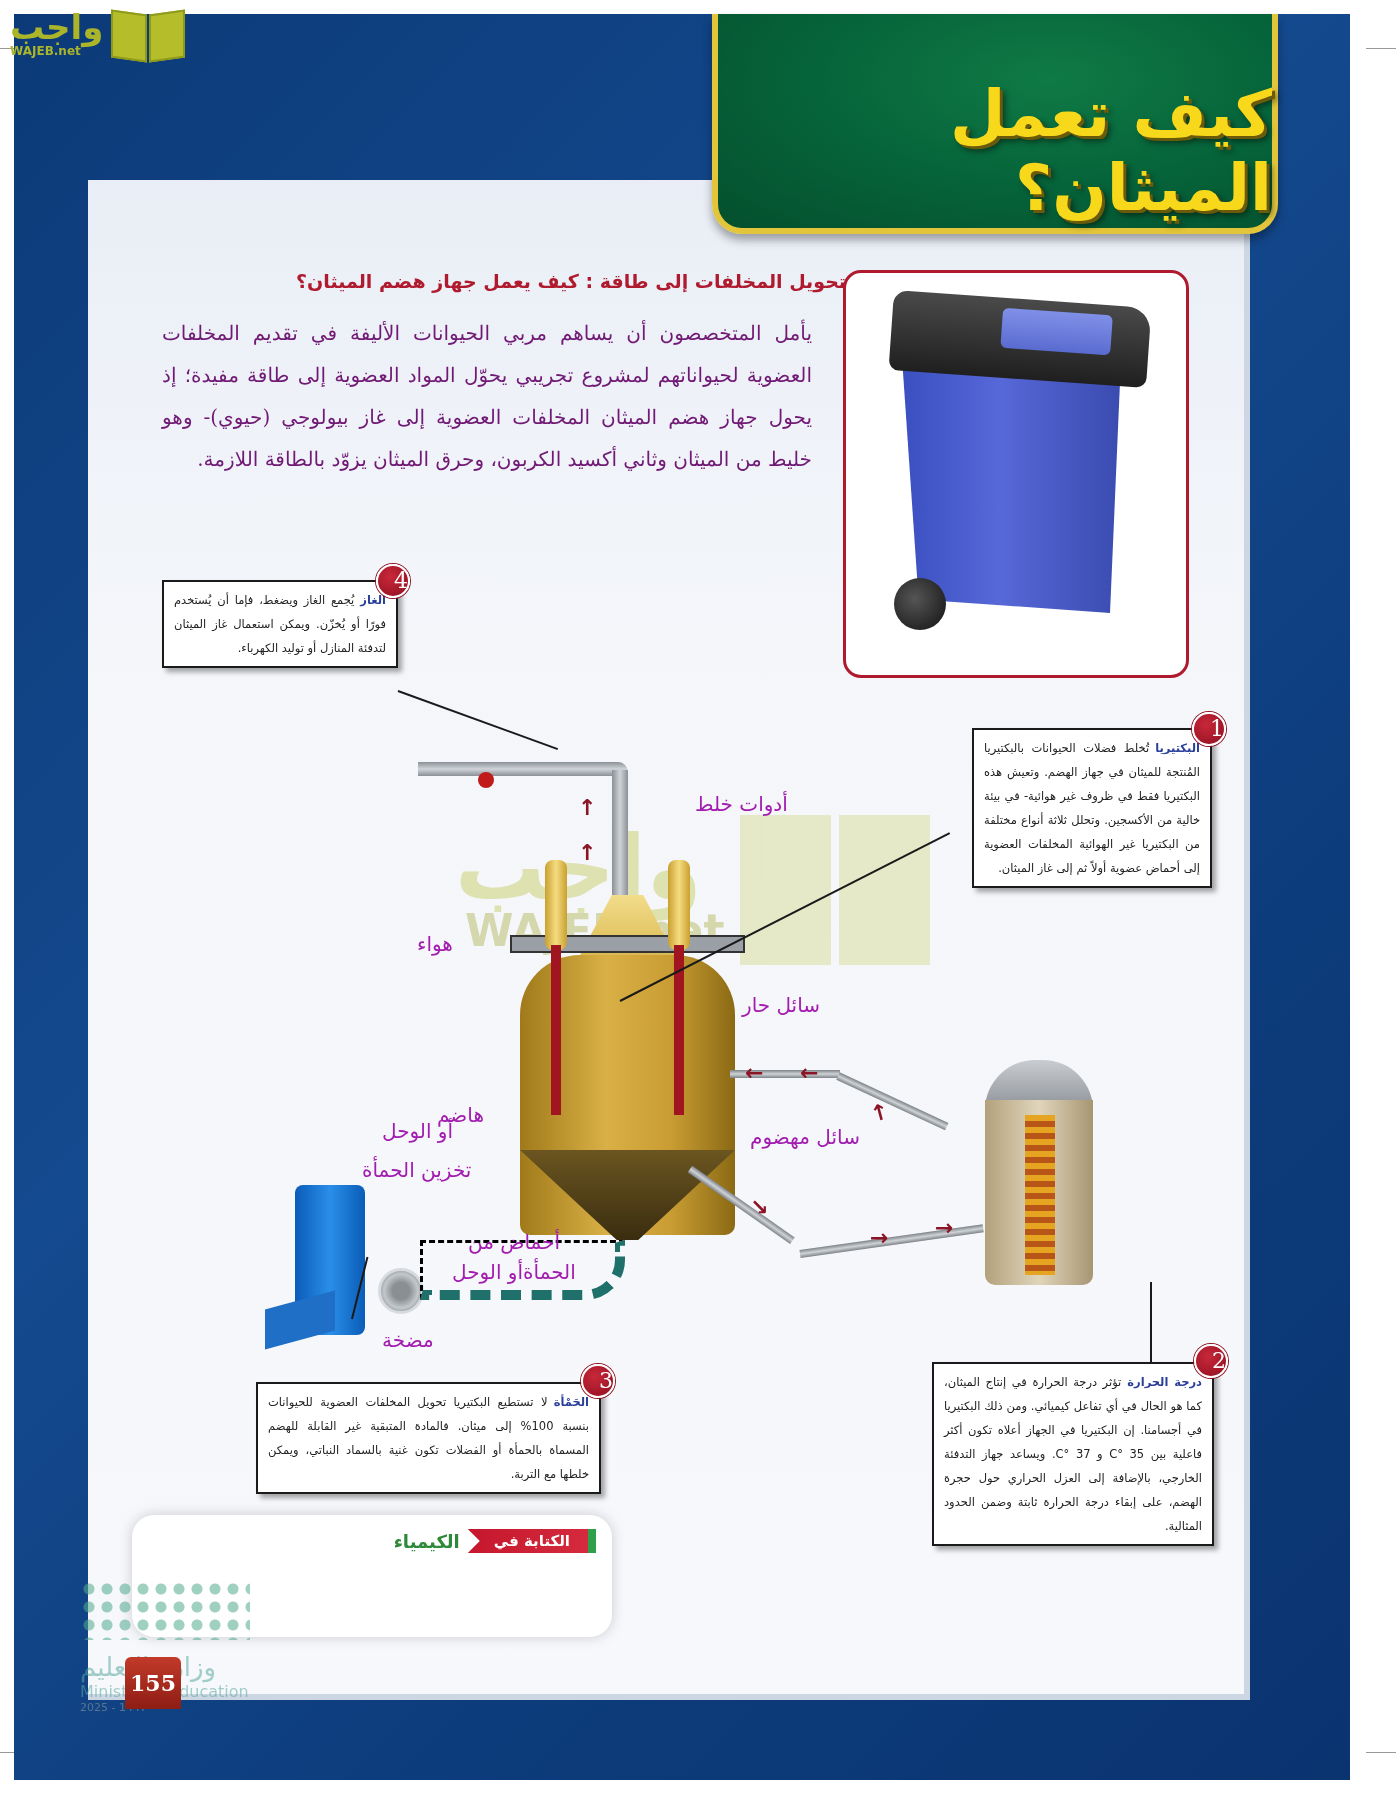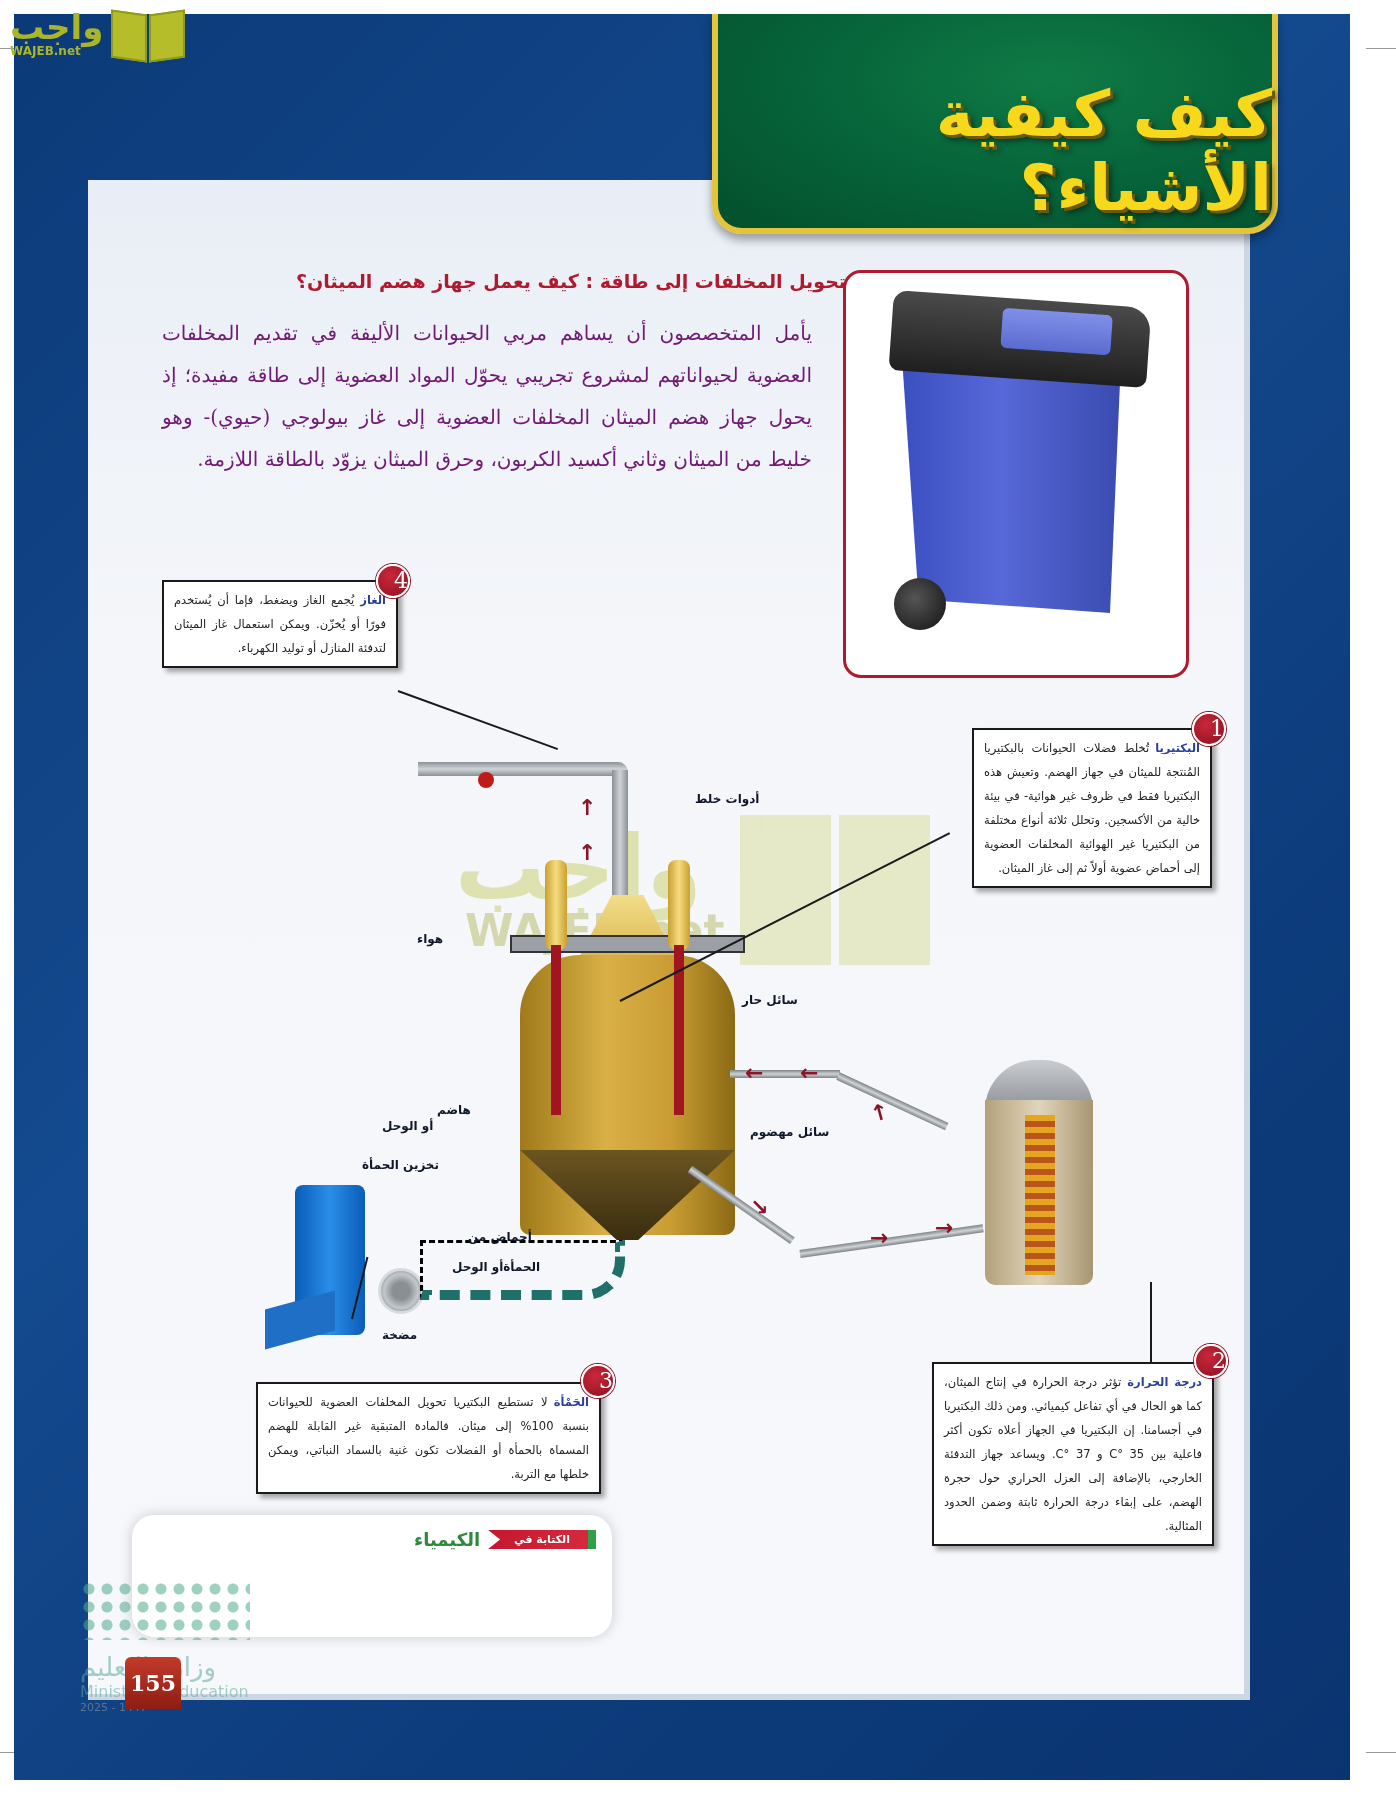--- a/index.html
+++ b/index.html
@@ -84,21 +84,21 @@
   }
   .callout-4 { left: 162px; top: 580px; width: 236px; }
   .callout-4 .callout-num { right: -14px; top: -18px; }
   .callout-1 { left: 972px; top: 728px; width: 240px; }
   .callout-1 .callout-num { right: -16px; top: -18px; }
   .callout-2 { left: 932px; top: 1362px; width: 282px; }
   .callout-2 .callout-num { right: -16px; top: -20px; }
   .callout-3 { left: 256px; top: 1382px; width: 345px; }
   .callout-3 .callout-num { right: -16px; top: -20px; }
 
-  .diagram-label { position: absolute; font-size: 12px; font-weight: bold; color: #0f172a; white-space: nowrap; }
+  .diagram-label { position: absolute; font-size: 20px; font-weight: normal; color: #a21caf; white-space: nowrap; }
 
   .digester {
     position: absolute; left: 520px; top: 955px; width: 215px; height: 280px;
     background: linear-gradient(90deg, #a07a1a 0%, #d9b046 40%, #c99d33 70%, #8b6a14 100%);
     border-radius: 60px 60px 10px 10px;
   }
   .digester-cone {
     position: absolute; left: 520px; top: 1150px; width: 215px; height: 90px;
     background: linear-gradient(180deg, #6b5520, #3a2d10);
     clip-path: polygon(0 0, 100% 0, 55% 100%, 45% 100%);
@@ -139,21 +139,21 @@
   }
   .leader { position: absolute; height: 2px; background: #1a1a1a; transform-origin: left center; }
 
   .writing-box {
     position: absolute; left: 132px; top: 1515px; width: 480px; height: 122px;
     background: #fff; border-radius: 22px; box-shadow: 0 0 14px rgba(0,0,0,0.18);
     padding: 14px 16px;
   }
   .writing-tag { display: flex; align-items: center; justify-content: flex-start; gap: 8px; direction: rtl; }
   .writing-tag .pill {
-    background: linear-gradient(90deg, #c5172d, #d52a3d); color: #fff; font-weight: bold; font-size: 11px;
+    background: linear-gradient(90deg, #c5172d, #d52a3d); color: #fff; font-weight: bold; font-size: 15px;
     padding: 3px 18px 3px 26px; clip-path: polygon(0 0, 100% 0, 100% 100%, 0 100%, 12px 50%);
     border-right: 8px solid #2ea04a;
   }
   .writing-tag .subject { color: #2e8a3a; font-weight: bold; font-size: 18px; }
   .writing-text { font-family: "DejaVu Serif", serif; font-size: 19px; line-height: 36px; color: #222; text-align: right; margin-top: 4px; }
   .writing-text b { font-family: "DejaVu Sans", sans-serif; }
 
   .page-num {
     position: absolute; left: 125px; top: 1657px; width: 56px; height: 52px;
     background: linear-gradient(180deg, #c23a2a, #8e1d14); border-radius: 6px 6px 0 0;
@@ -192,21 +192,21 @@
     <span class="ar">واجب</span>
     <span class="en">WAJEB.net</span>
   </div>
   <div class="logo-book">
     <div class="pg l"></div>
       <div class="pg r"></div>
   </div>
 </div>
 
 <div class="title-banner">
-  <h1>كيف كيفية الأشياء؟</h1>
+  <h1>كيف تعمل الميثان؟</h1>
 </div>
 
 <div class="section-heading">تحويل المخلفات إلى طاقة : كيف يعمل جهاز هضم الميثان؟</div>
 <p class="intro-para">يأمل المتخصصون أن يساهم مربي الحيوانات الأليفة في تقديم المخلفات العضوية لحيواناتهم لمشروع تجريبي يحوّل المواد العضوية إلى طاقة مفيدة؛ إذ يحول جهاز هضم الميثان المخلفات العضوية إلى غاز بيولوجي (حيوي)- وهو خليط من الميثان وثاني أكسيد الكربون، وحرق الميثان يزوّد بالطاقة اللازمة.</p>
 
 <div class="bin-frame">
   <div class="bin-body"></div>
   <div class="bin-lid">
       <div class="bin-lid-inner"></div>
     </div>

